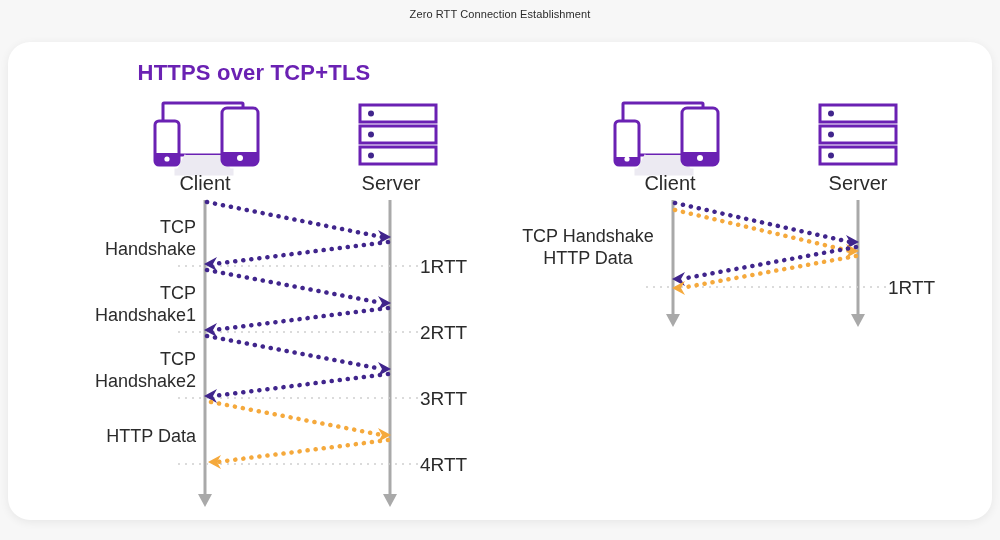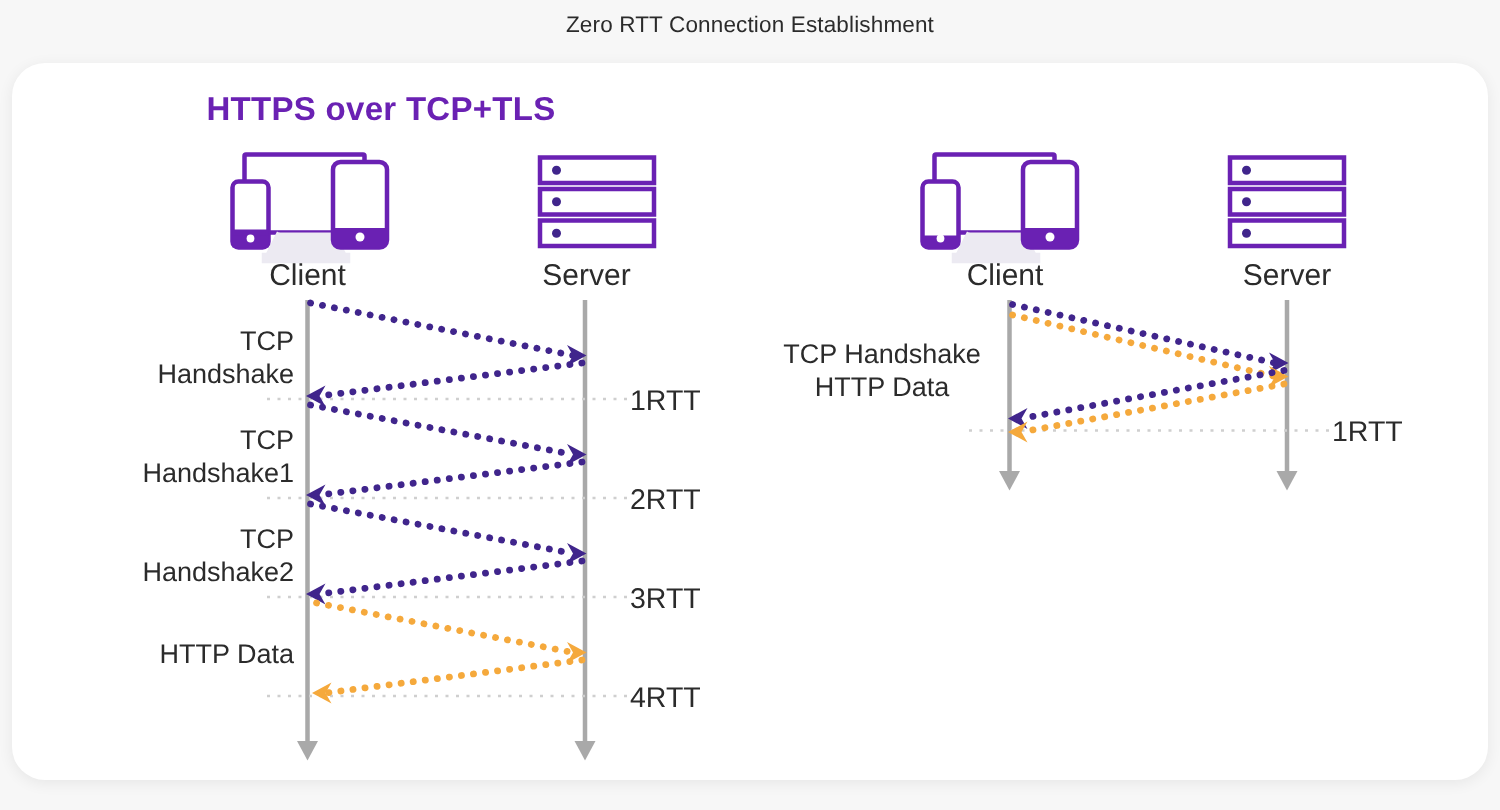--- a/index.html
+++ b/index.html
@@ -6,21 +6,21 @@
   body{
     width:1000px;height:540px;
     background:#f7f7f7;
     font-family:"Liberation Sans", sans-serif;
     overflow:hidden;
     position:relative;
   }
   #figure-title{
     position:absolute;left:0;top:8px;width:1000px;
     text-align:center;
-    font-size:15px;color:#2b2b2b;
+    font-size:11px;color:#2b2b2b;
     letter-spacing:.1px;
   }
   #card{
     position:absolute;left:8px;top:42px;
     width:984px;height:478px;
     background:#ffffff;
     border-radius:22px;
     box-shadow:0 2px 10px rgba(0,0,0,.07);
   }
   .panel{position:absolute;top:0;height:478px;}

